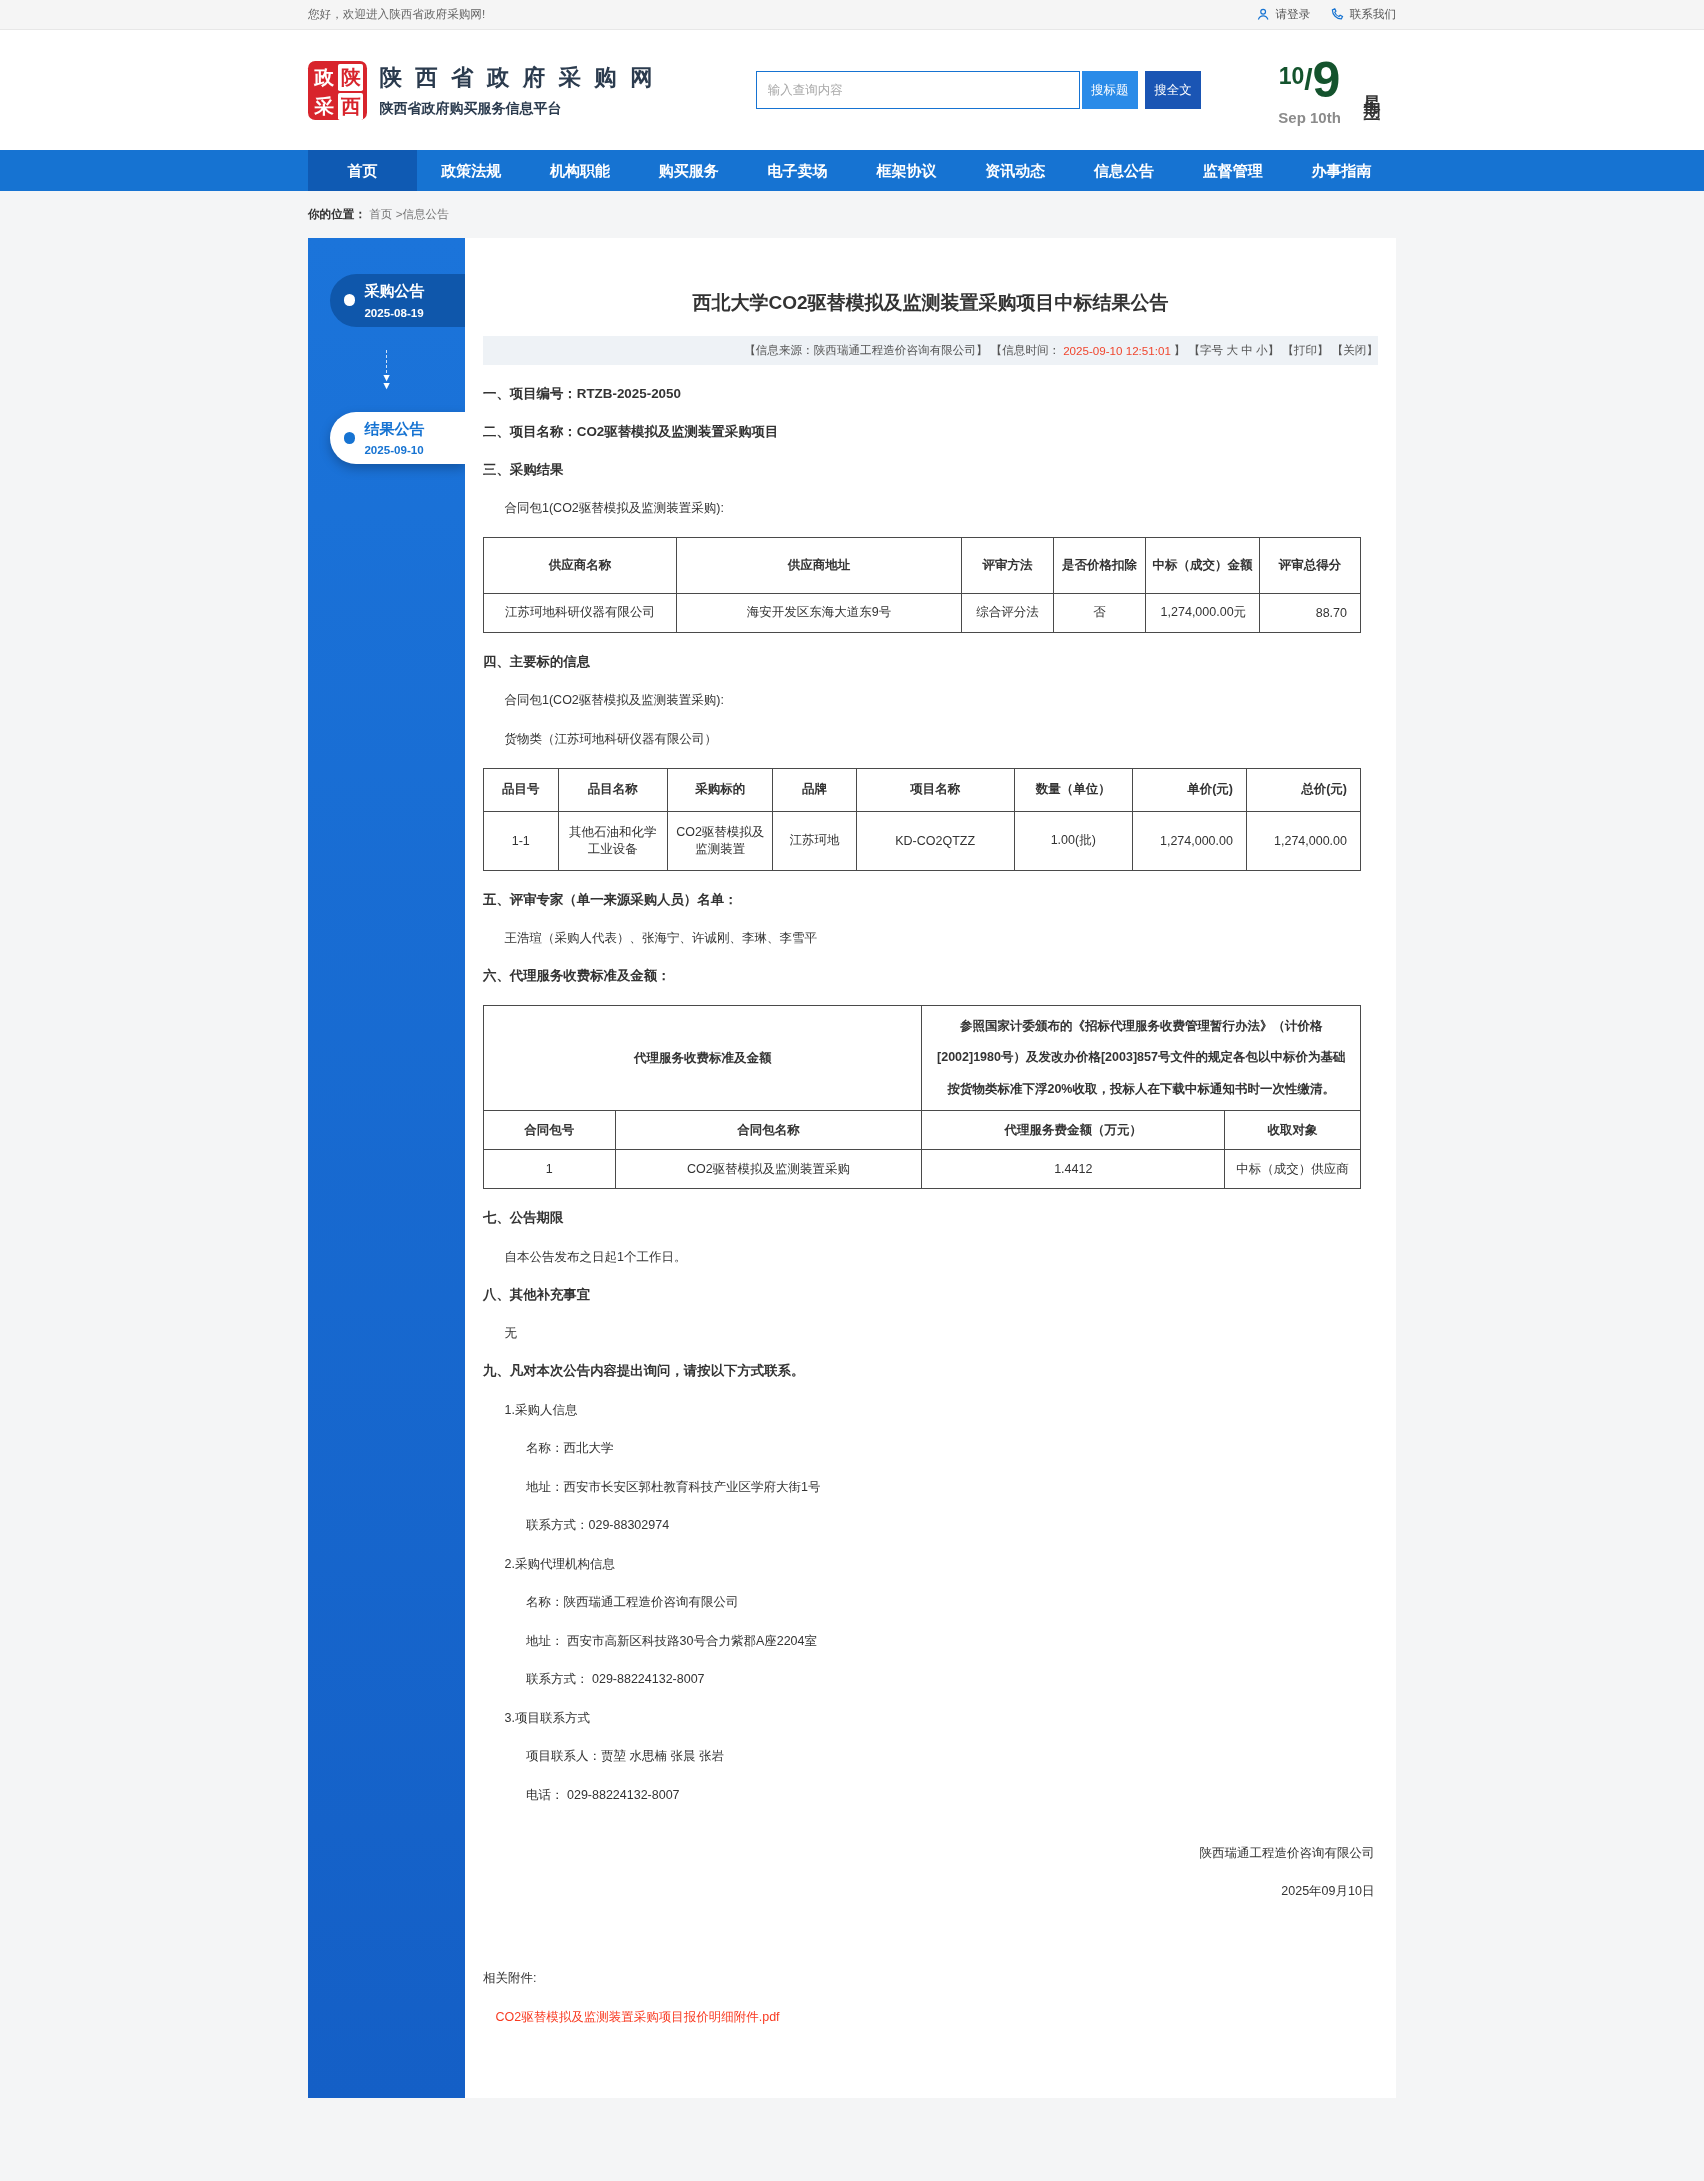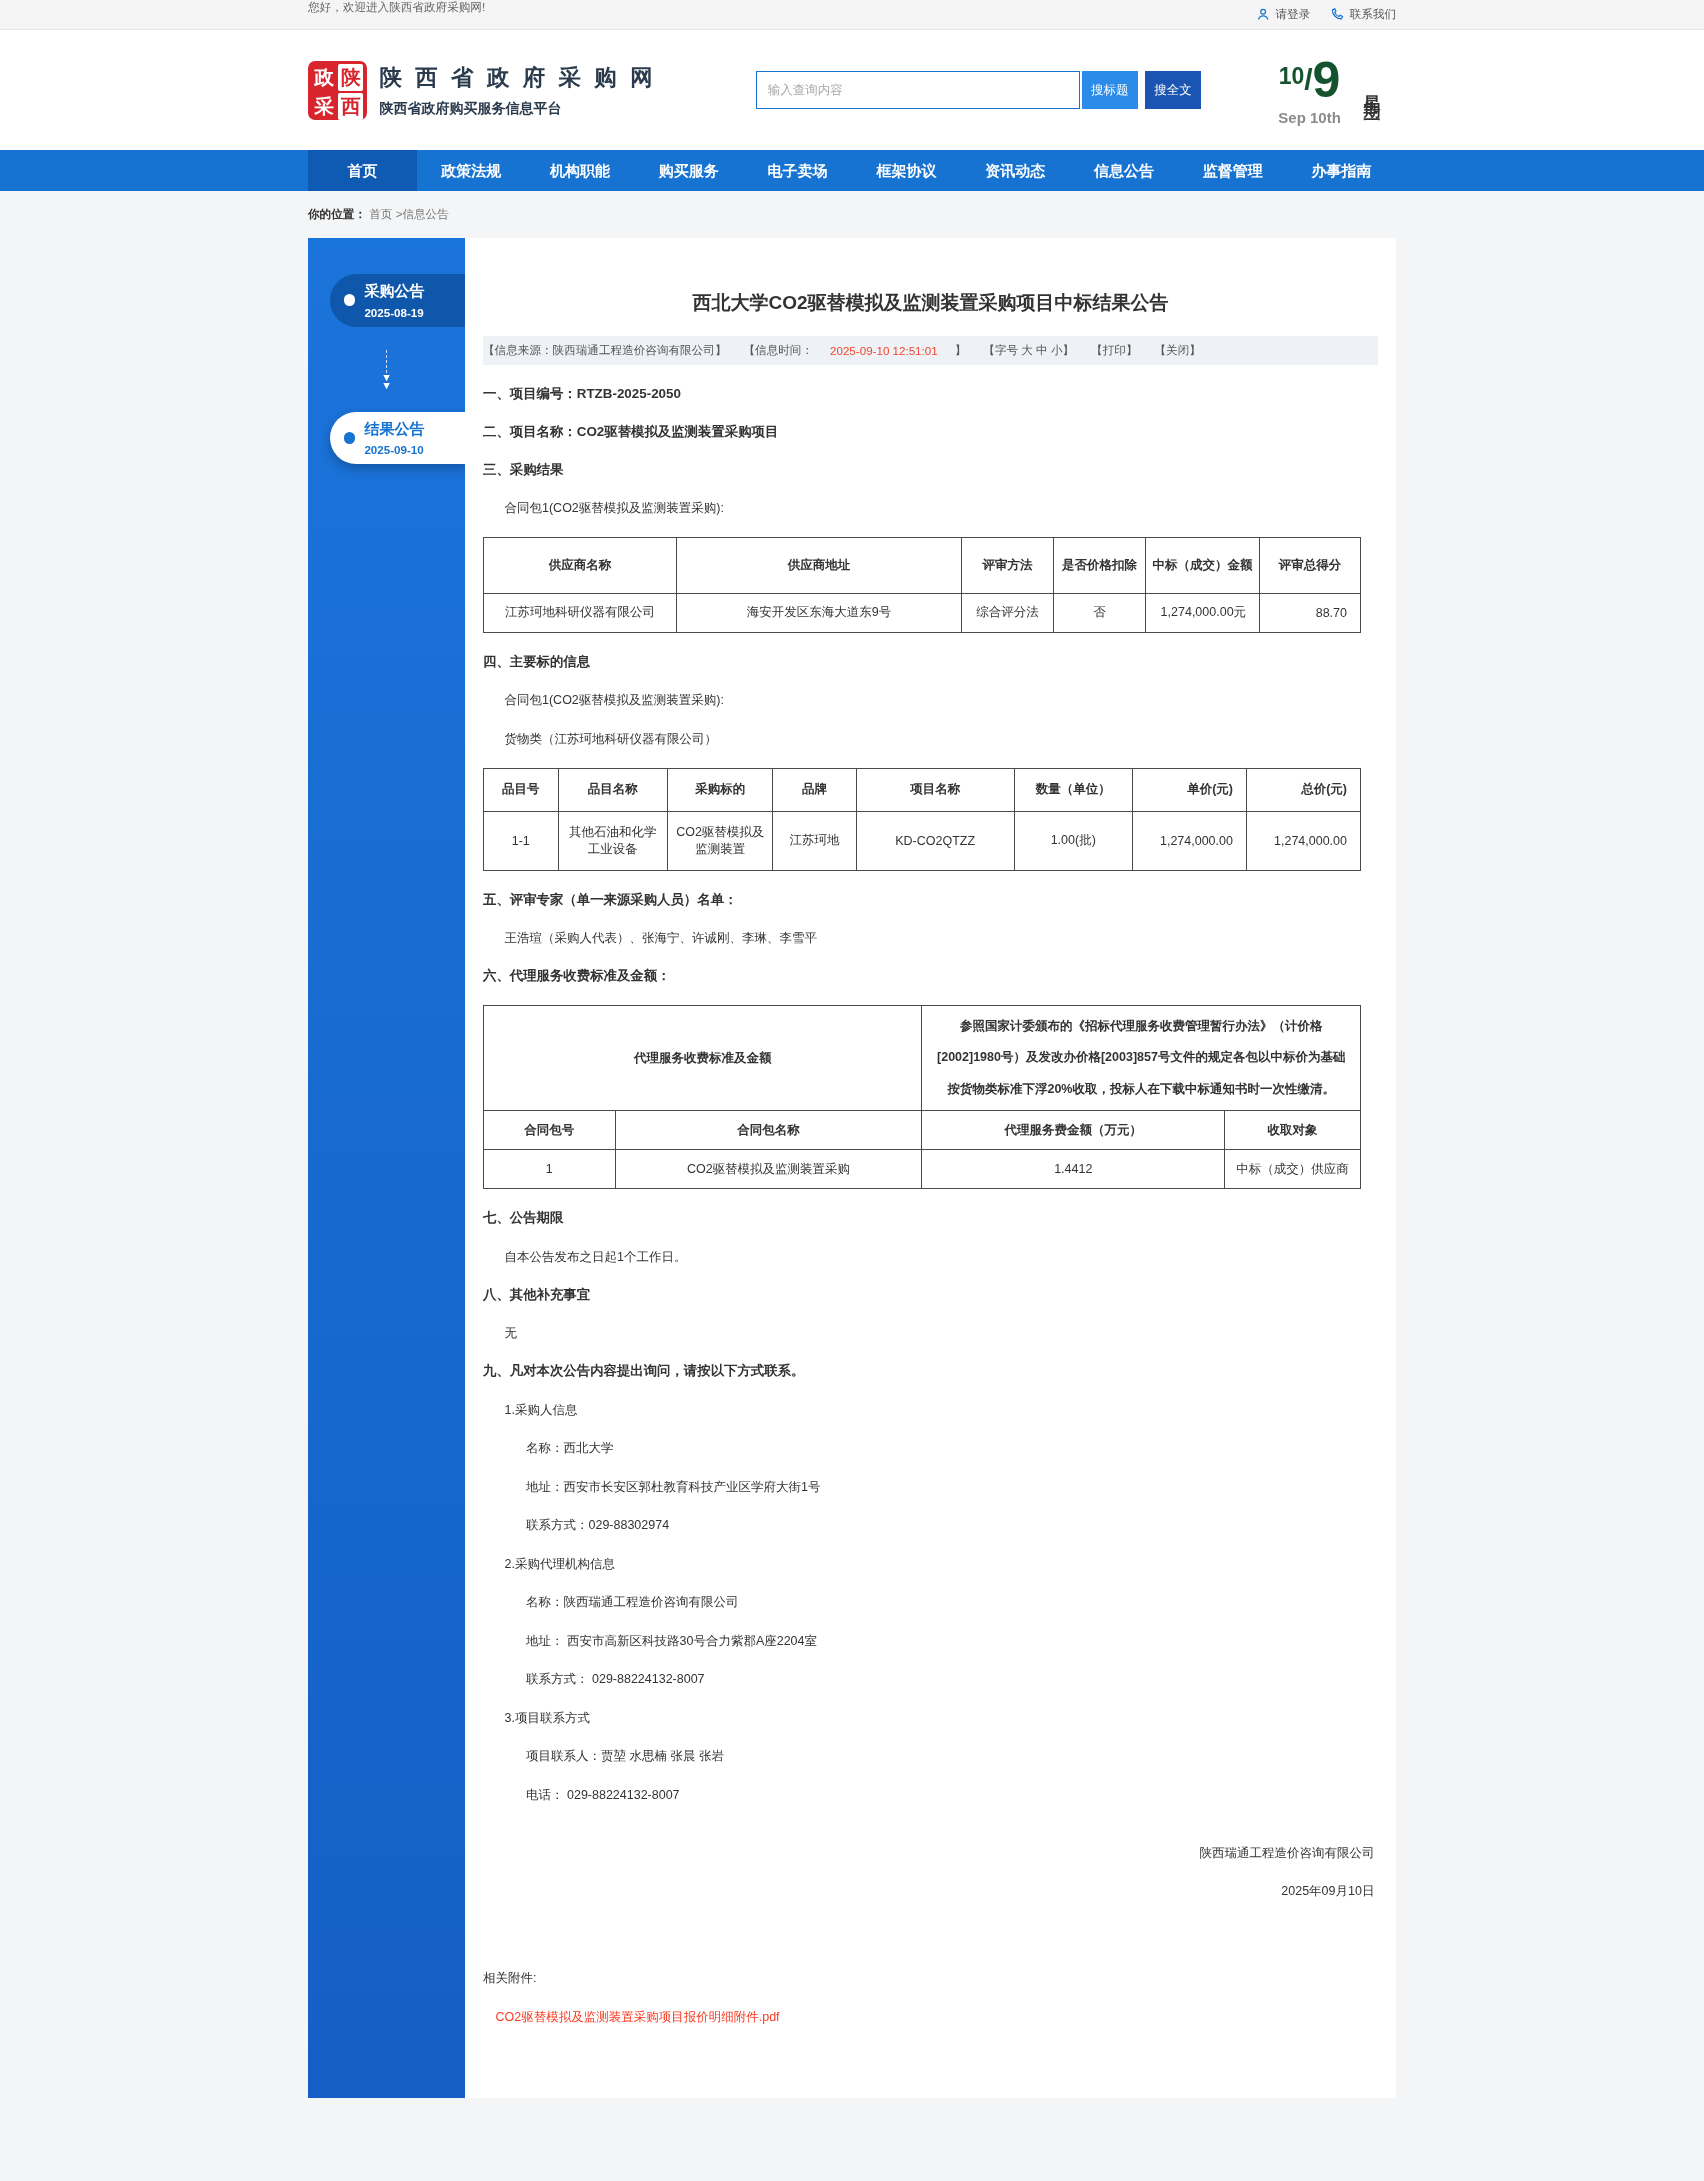--- a/index.html
+++ b/index.html
@@ -5,21 +5,21 @@
   * { box-sizing: border-box; margin: 0; padding: 0; }
   body {
     width: 1704px; min-height: 2182px; margin: 0 auto;
     font-family: "Liberation Sans", "DejaVu Sans", sans-serif;
     background: #f4f5f6; color: #333;
   }
   .inner { width: 1088px; margin: 0 auto; position: relative; }
 
   
   .topbar { height: 30px; background: #f5f5f5; border-bottom: 0.9px solid #e7e7e7; }
-  .topbar .inner { height: 100%; display: flex; justify-content: space-between; font-size: 11.6px; color: #666; }
+  .topbar .inner { height: 100%; display: flex; align-items: center; justify-content: space-between; font-size: 11.6px; color: #666; }
   .topbar-right { display: flex; align-items: center; gap: 19.7px; color: #555; }
   .topbar-right .item { display: flex; align-items: center; gap: 5.4px; cursor: pointer; }
   .ico16 { width: 14.3px; height: 14.3px; display: inline-block; }
 
   
   .header { background: #fff; height: 120px; }
   .header .inner { height: 100%; display: flex; align-items: center; }
   .logo { width: 59px; height: 59px; background: #d8242c; border-radius: 7.2px;
           display: grid; grid-template-columns: 1fr 1fr; grid-template-rows: 1fr 1fr; gap: 1.8px; padding: 3.6px; }
   .logo span { display: flex; align-items: center; justify-content: center; font-weight: bold; font-size: 19.7px; }
@@ -73,21 +73,21 @@
 
   .banner { width: 833px; height: 61px; border-radius: 3.6px;
     background:
       repeating-radial-gradient(circle at 12% 160%, rgba(255,255,255,.10) 0 1.8px, rgba(255,255,255,0) 1.8px 14.3px),
       repeating-radial-gradient(circle at 88% -60%, rgba(255,255,255,.10) 0 1.8px, rgba(255,255,255,0) 1.8px 14.3px),
       linear-gradient(90deg, #f23b34, #f5683a 45%, #f9953f);
     display: flex; align-items: center; justify-content: center;
     color: #fff; font-size: 27px; font-weight: bold; font-style: italic; letter-spacing: 2.7px; }
 
   .art-title { text-align: center; font-size: 19px; font-weight: bold; color: #333; margin: 25px 0 19.7px; }
-  .meta { background: #eef2f6; height: 29px; display: flex; align-items: center; justify-content: flex-start; gap: 17px; font-size: 11.6px; color: #555; }
+  .meta { background: #eef2f6; height: 29px; display: flex; align-items: center; justify-content: flex-end; gap: 3px; font-size: 11.6px; color: #555; }
   .meta .time { color: #f0462e; }
   .meta .clickable { cursor: pointer; }
 
   .sec-h { font-size: 13.4px; font-weight: bold; color: #333; margin-top: 20px; }
   .para { font-size: 12.5px; color: #333; margin: 21.5px 0 0 21.5px; }
   .para-2 { margin-left: 43px; }
 
   table { border-collapse: collapse; width: 878px; margin-top: 19.7px; table-layout: fixed; }
   th, td { border: 0.9px solid #4a4a4a; font-size: 12.5px; color: #333; text-align: center; padding: 7.2px 5.4px; vertical-align: middle; }
   th { font-weight: bold; }

